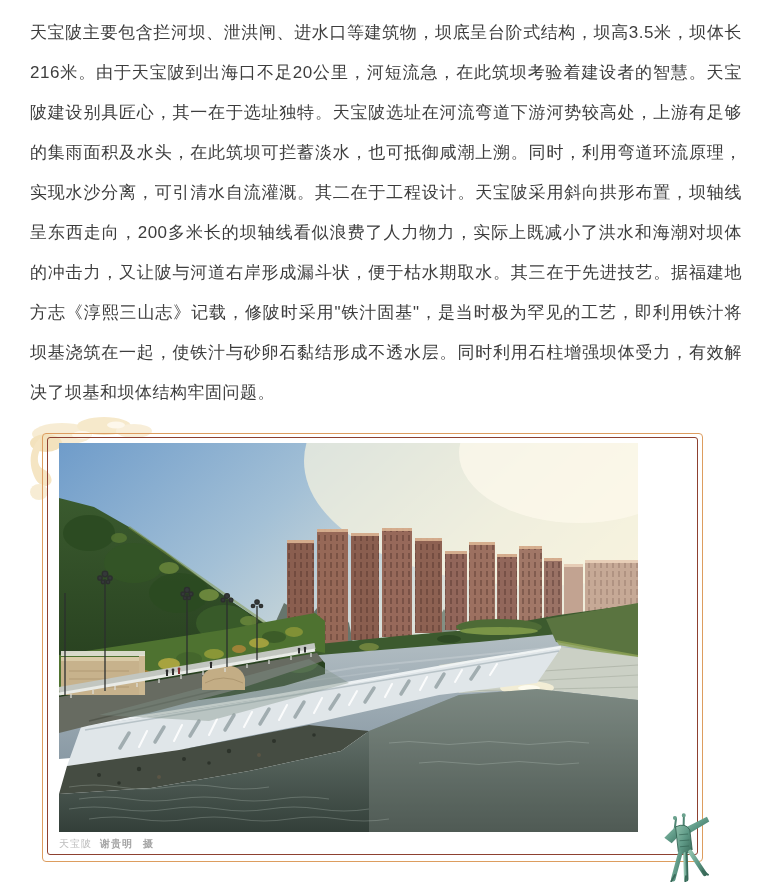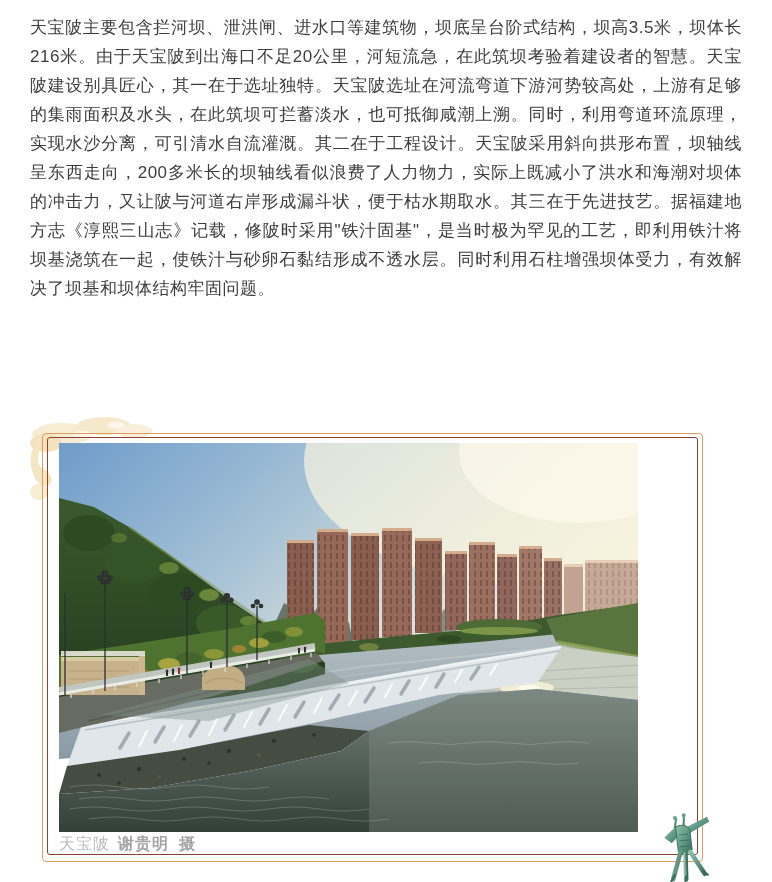--- a/index.html
+++ b/index.html
@@ -3,41 +3,41 @@
 <meta charset="utf-8">
 <style>
   html,body{margin:0;padding:0;}
   body{
     width:772px;height:882px;position:relative;overflow:hidden;
     background:#ffffff;
     font-family:"Liberation Sans","DejaVu Sans",sans-serif;
   }
   .article-text{
     position:absolute;left:30px;top:13px;width:712px;margin:0;
-    font-size:17px;line-height:29px;letter-spacing:.5px;
+    font-size:17px;line-height:40px;letter-spacing:.5px;
     color:#3d3d3d;text-align:justify;
   }
   .cloud-ornament{position:absolute;left:24px;top:410px;z-index:1;}
   .frame-outer{
     position:absolute;left:42px;top:433px;width:661px;height:429px;
     box-sizing:border-box;border:1px solid #dd9d5f;border-radius:4px;
     z-index:2;background:transparent;
   }
   .frame-inner{
     position:absolute;left:47px;top:437px;width:651px;height:418px;
     box-sizing:border-box;border:1px solid #8e4130;border-radius:3px;
     z-index:2;background:transparent;
   }
   .weir-photo{
     position:absolute;left:59px;top:443px;width:579px;height:389px;
     z-index:3;display:block;
   }
   .photo-caption{
     position:absolute;left:59px;top:835px;z-index:3;margin:0;
-    font-size:16px;line-height:18px;letter-spacing:1px;color:#b9b9b9;
+    font-size:10px;line-height:18px;letter-spacing:1px;color:#b9b9b9;
     white-space:nowrap;
   }
   .photo-caption .loc{color:#bcbcbc;margin-right:8px;}
   .photo-caption .who{color:#a4a4a4;font-weight:bold;margin-right:10px;}
   .photo-caption .suf{color:#a4a4a4;font-weight:bold;}
   .bronze-ornament{position:absolute;left:663px;top:812px;z-index:4;}
 </style>
 </head>
 <body>
 

